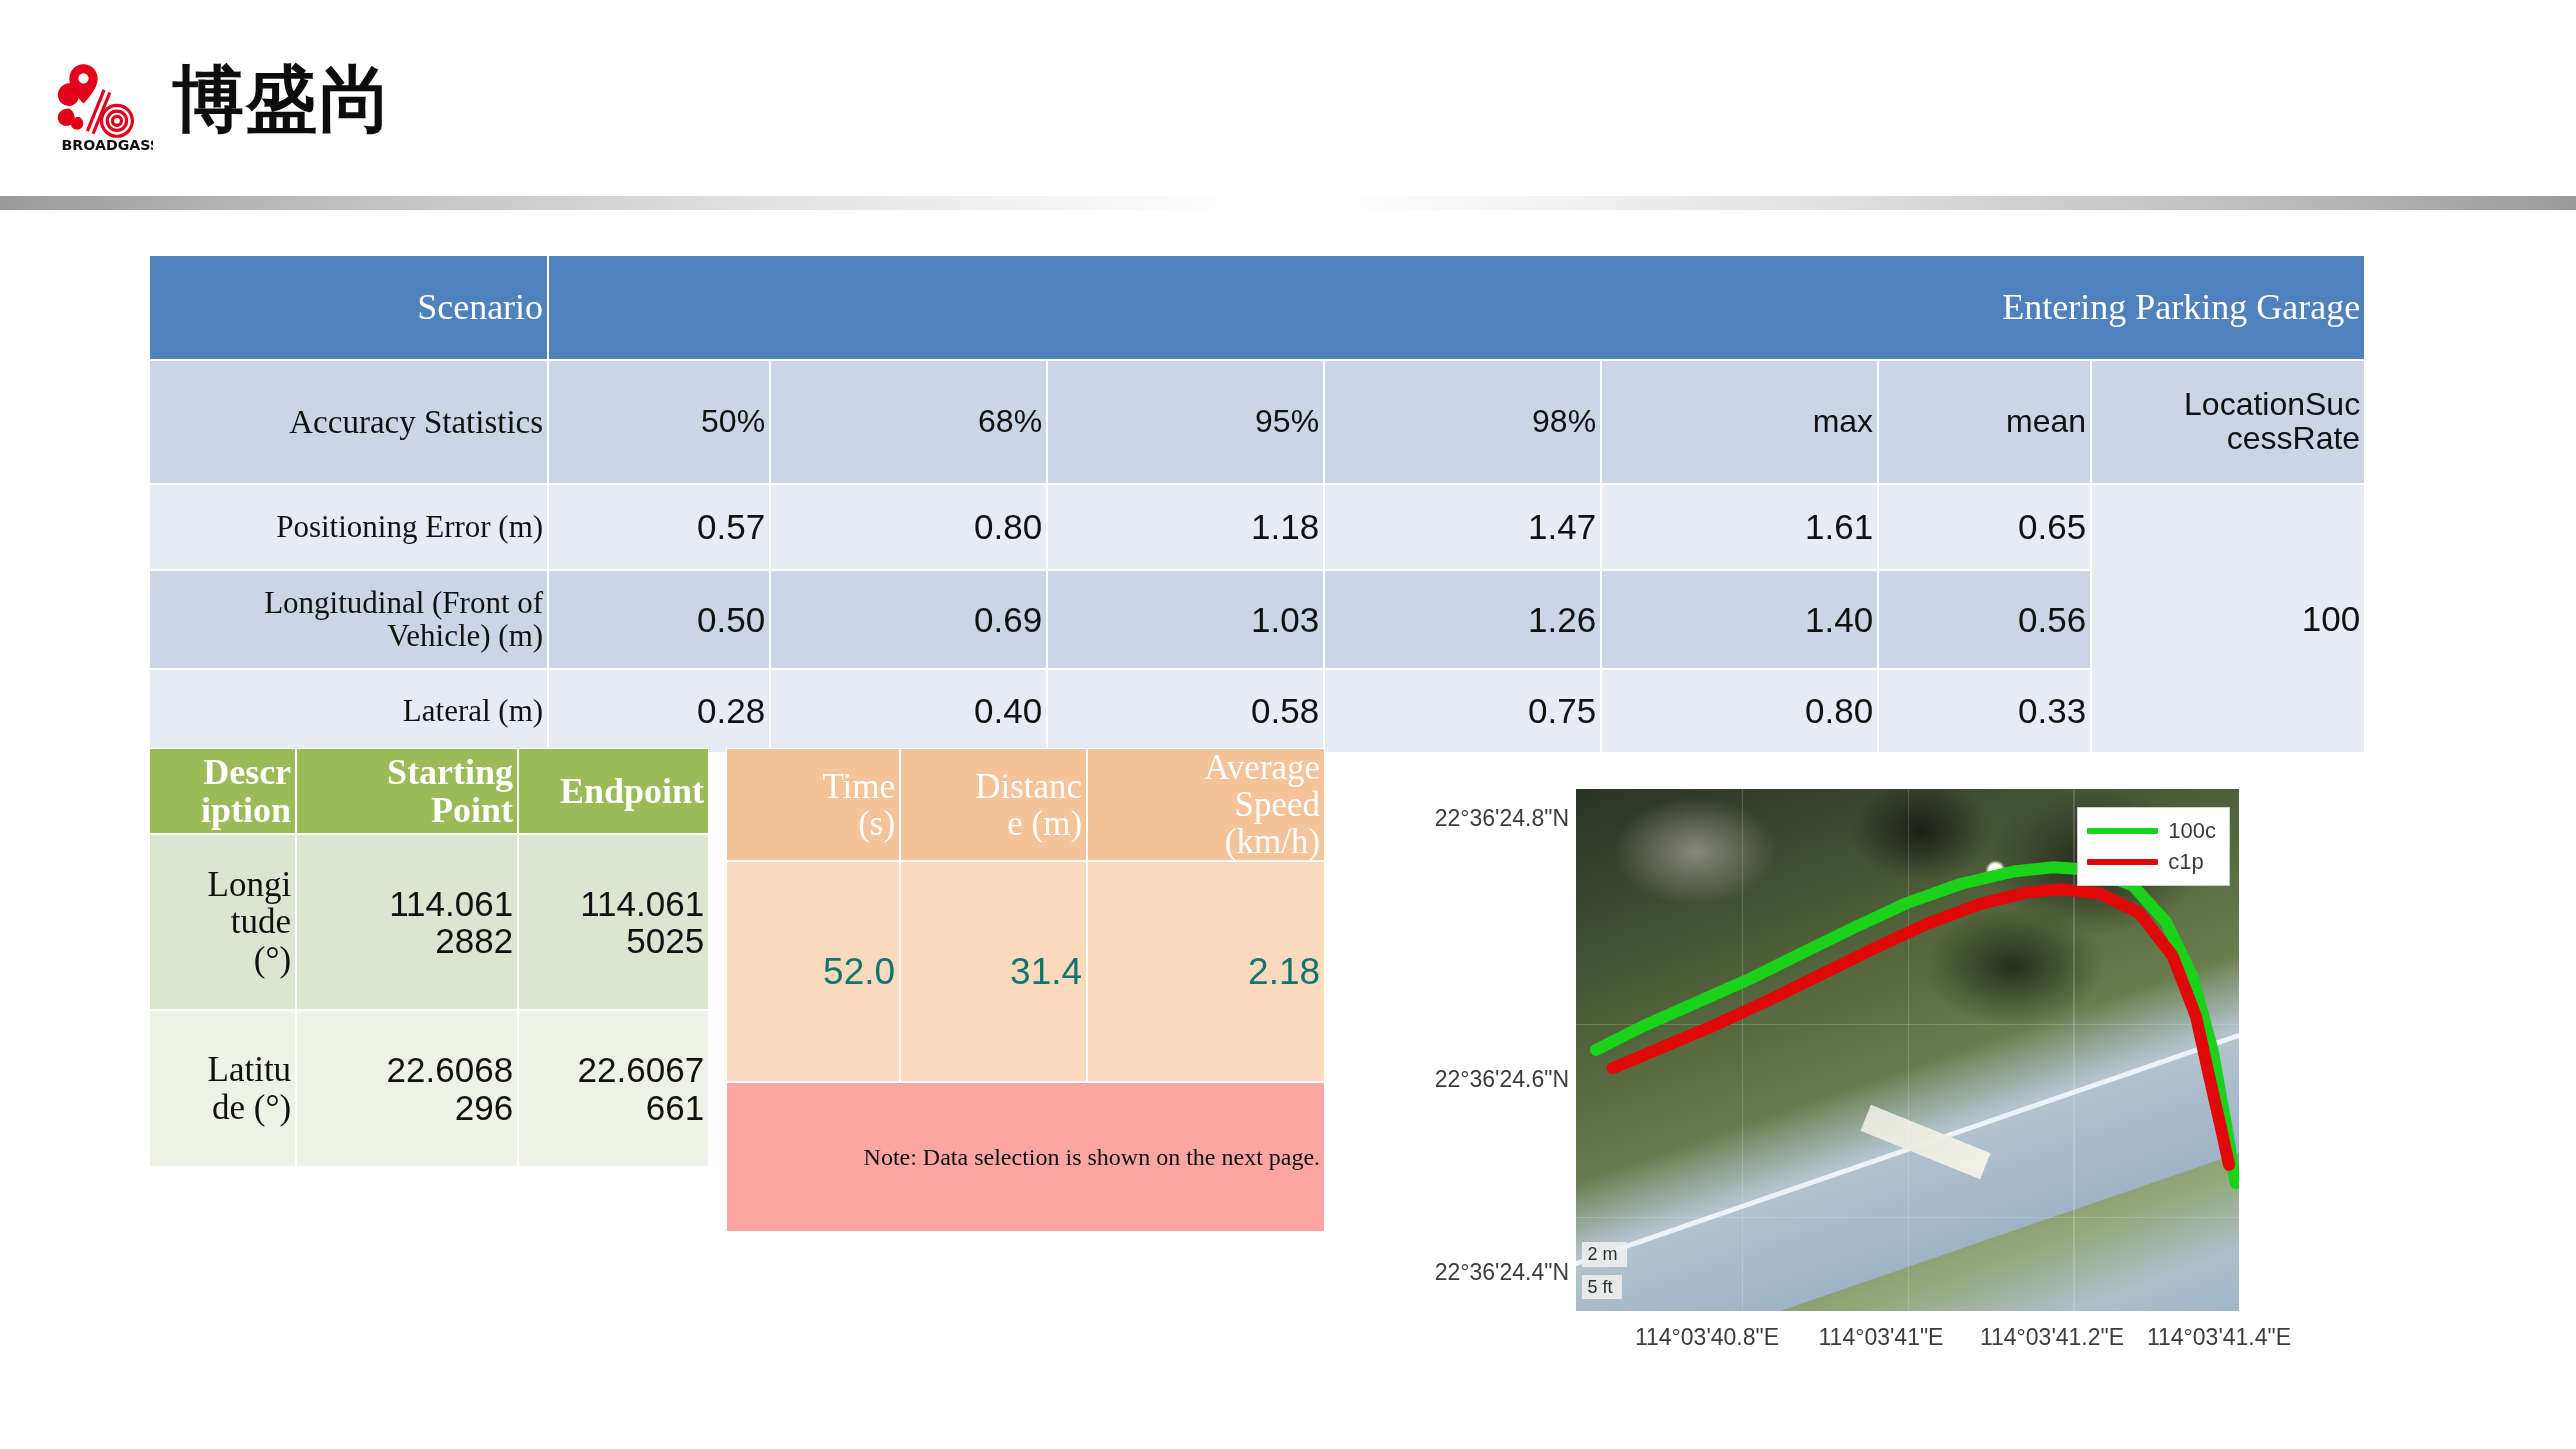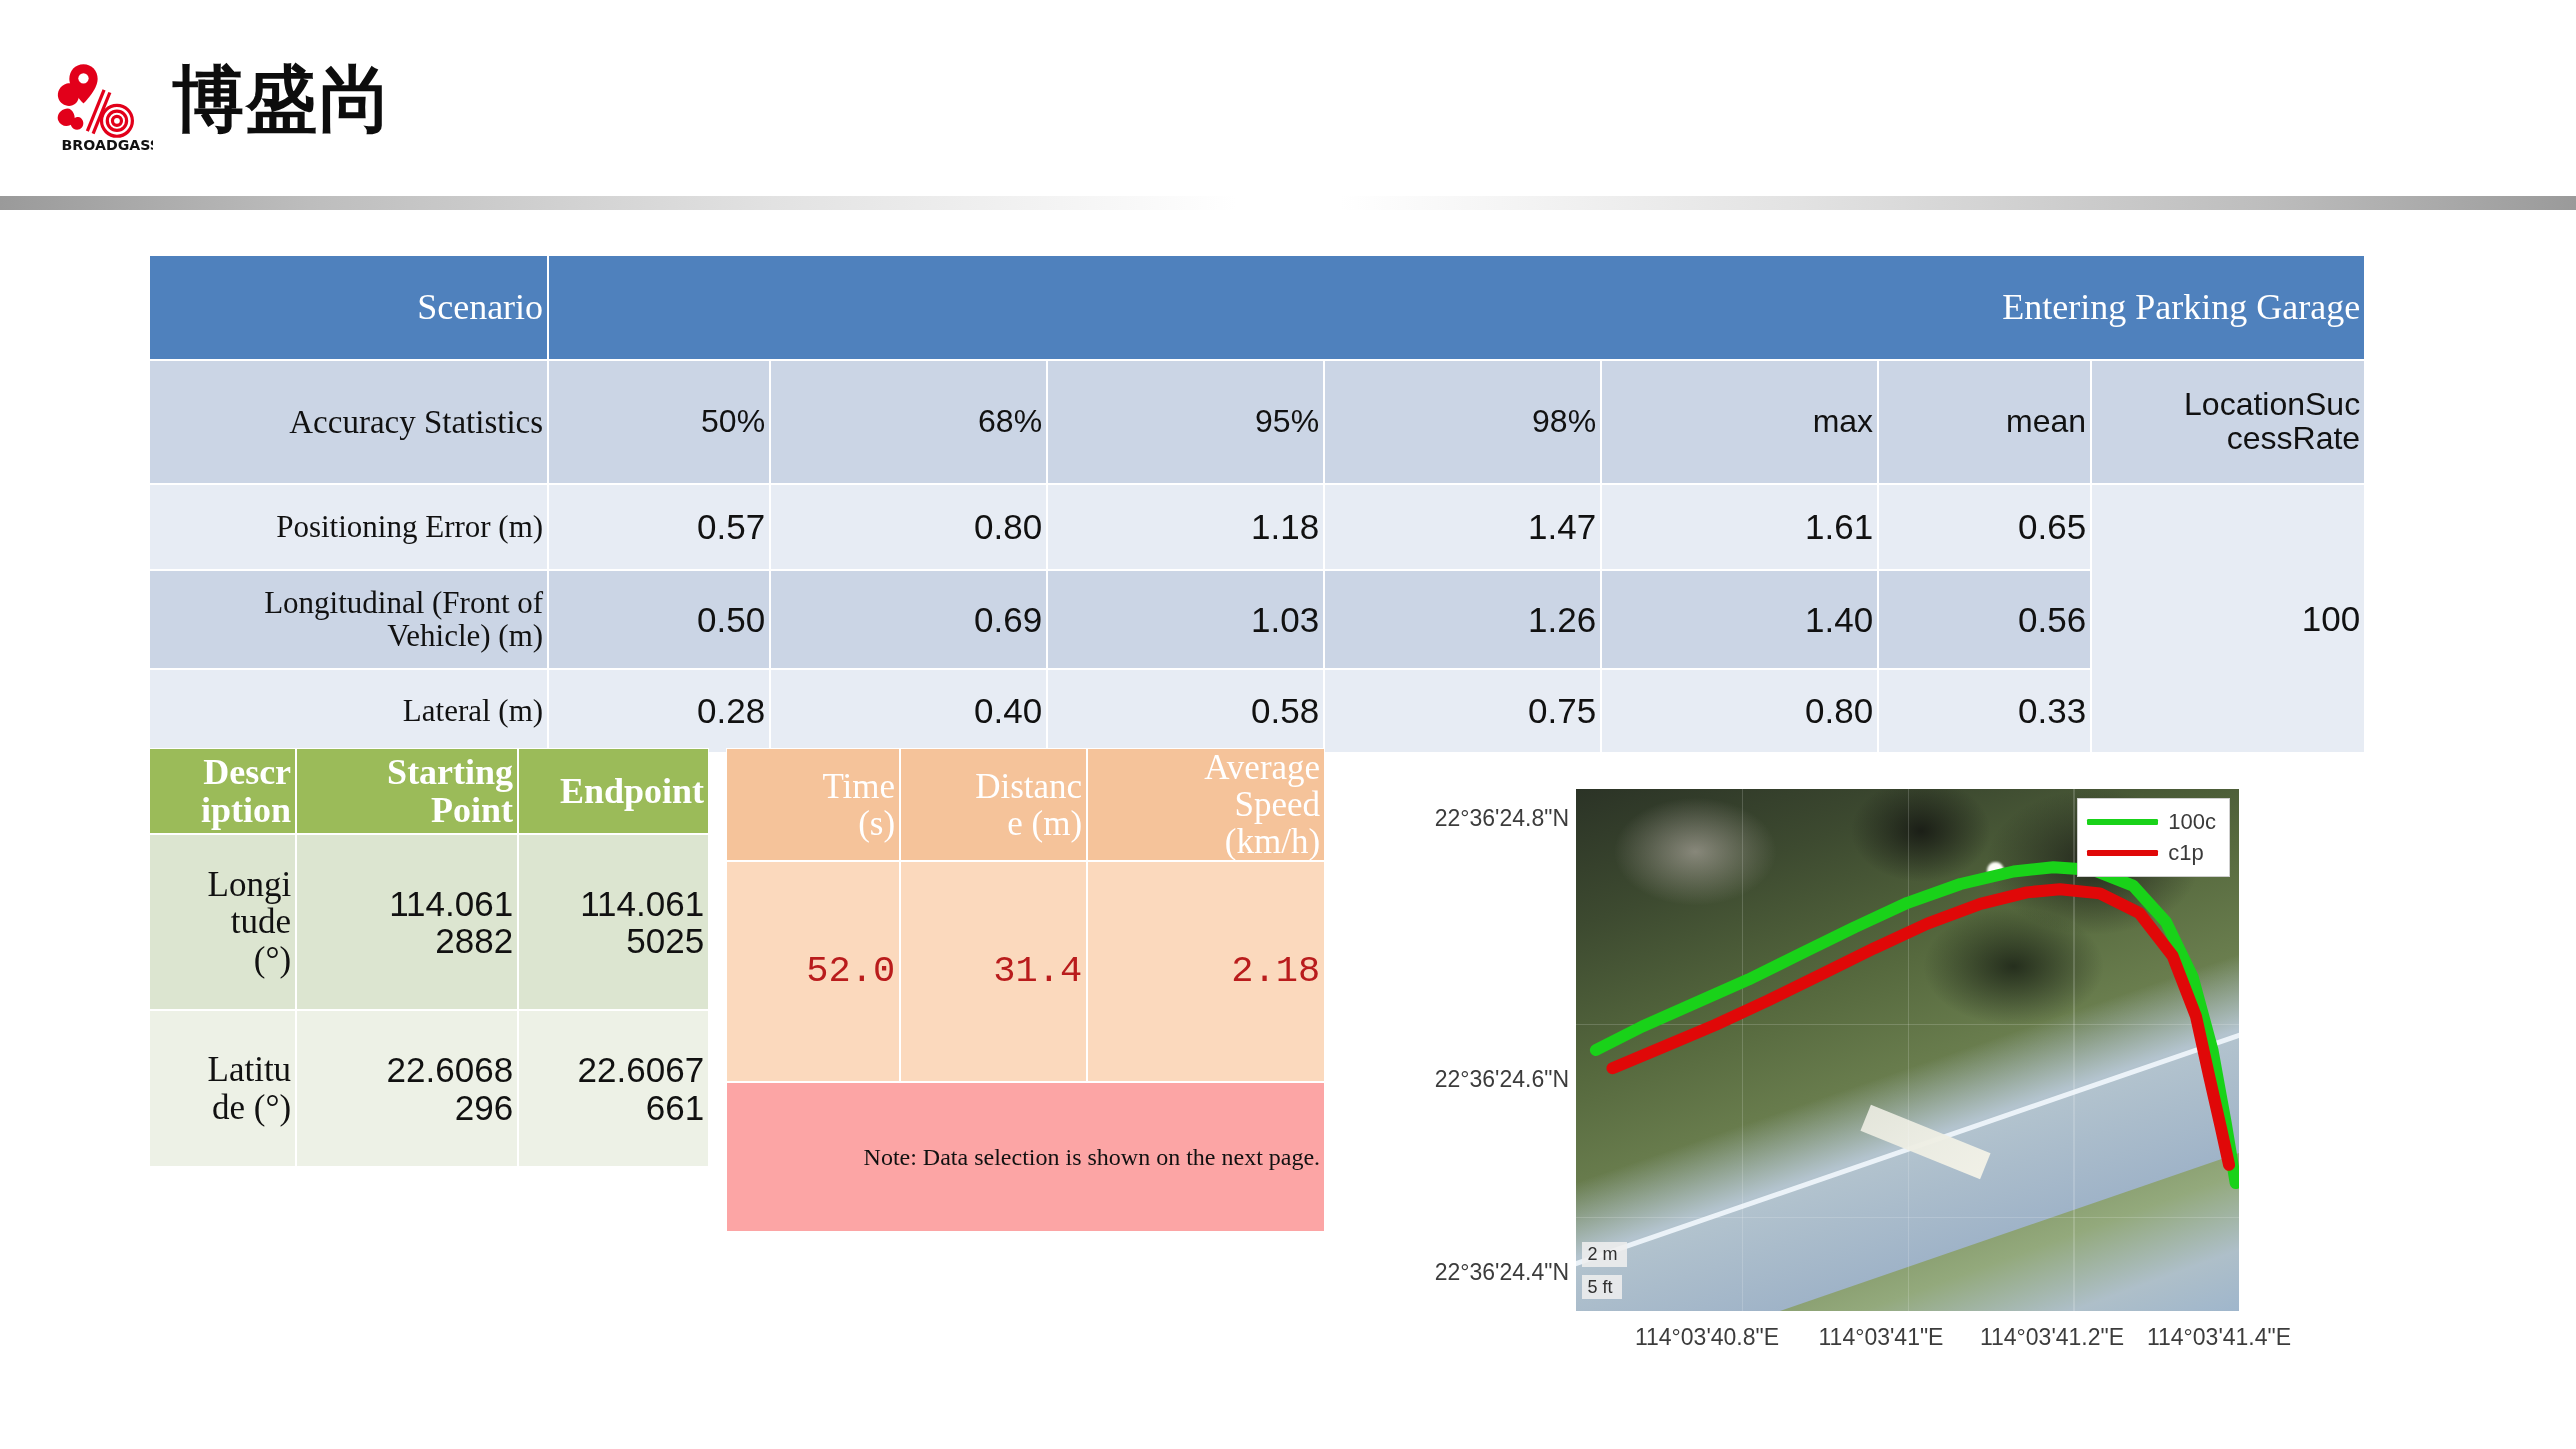--- a/index.html
+++ b/index.html
@@ -67,21 +67,21 @@
   .green-light{background:#EDF1E6;}
   .green-lbl{font-size:35px;color:#111;}
   .green-num{font-family:"Liberation Sans", sans-serif;font-size:35px;color:#111;}
 
   
   #orange-table{
     position:absolute;left:726px;top:748px;width:599px;
   }
   .or-head{background:#F5C39A;color:#ffffff;font-size:35px;}
   .or-cell{background:#FBD9BD;}
-  .or-num{font-family:Liberation Mono, monospace;font-size:37px;color:#b91c1c;}
+  .or-num{font-family:Liberation Sans, sans-serif;font-size:37px;color:#0f766e;}
   .note-cell{background:#fca5a5;color:#111;font-size:24px;line-height:1.25;}
 
   
   #map-figure{
     position:absolute;left:1385px;top:757px;width:850px;height:618px;
     background:#ffffff;
   }
   .map-plot{
     position:absolute;left:191px;top:32px;width:663px;height:522px;
     overflow:hidden;
@@ -110,21 +110,21 @@
   .map-white-dot{
     position:absolute;left:62%;top:14%;width:16.7px;height:16.7px;border-radius:50%;
     background:#fdfdf7;filter:blur(1.3px);
   }
   .map-grid-v,.map-grid-h{position:absolute;background:rgba(255,255,255,.17);}
   .map-grid-v{width:1.3px;top:0;bottom:0;}
   .map-grid-h{height:1.3px;left:0;right:0;}
   .map-traces{position:absolute;left:0;top:0;width:100%;height:100%;}
 
   .legend-box{
-    position:absolute;right:9px;top:9px;
+    position:absolute;right:9px;top:18px;
     background:#ffffff;border:1.3px solid #cfcfcf;
     padding:7.7px 13px 7.7px 9px;
     margin-left:33px;
   }
   .legend-row{display:flex;align-items:center;gap:10.3px;height:31px;}
   .legend-swatch{width:71px;height:5.8px;border-radius:1.3px;}
   .legend-label{
     font-family:"Liberation Sans", sans-serif;
     font-size:22px;color:#3a3a3a;
   }

